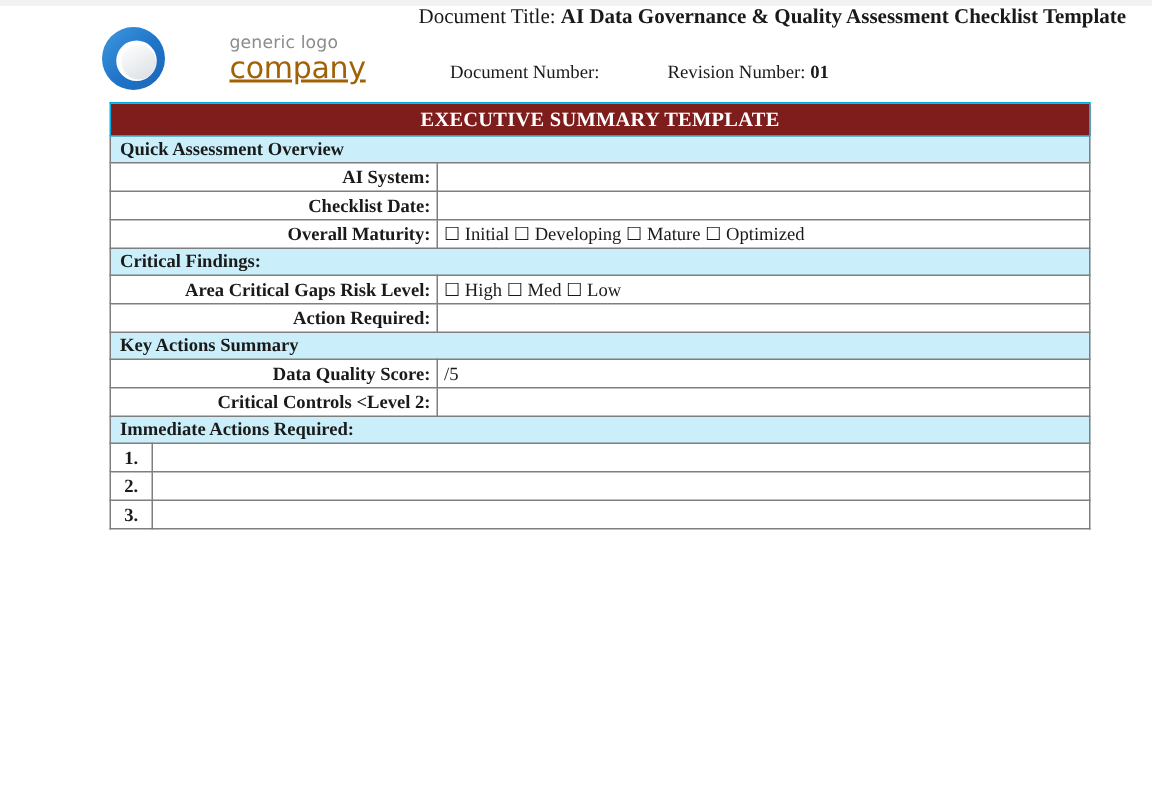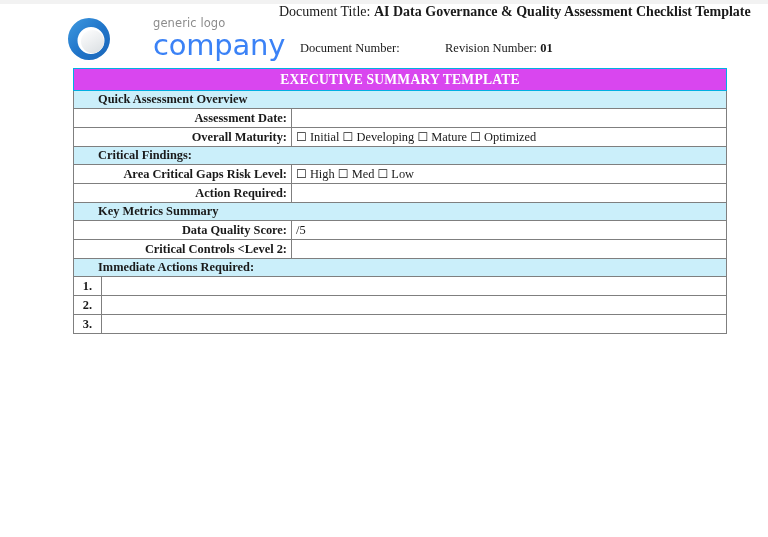--- a/index.html
+++ b/index.html
@@ -50,24 +50,25 @@
     line-height: 1;
   }
   .logo-line1 {
     font-size: 11.5px;
     color: #8c8c8c;
     letter-spacing: .1px;
     display: block;
     margin-bottom: 1px;
   }
   .logo-line2 {
-    font-size: 29px;
-    color: #3b82f6;
+    font-size: 20px;
+    color: #a16207;
     display: block;
     letter-spacing: -.2px;
+    text-decoration: underline;
   }
 
   .meta-title {
     position: absolute;
     left: 279px;
     top: 0;
     font-size: 14px;
     white-space: nowrap;
   }
   .meta-row2 {
@@ -99,34 +100,34 @@
   }
   .tbl td {
     border: 1px solid #7f7f7f;
     font-size: 12.4px;
     padding: 0 4px;
     height: 18px;
     vertical-align: middle;
     background: #ffffff;
   }
   .title-bar td {
-    background: #d946ef;
+    background: #7f1d1d;
     color: #ffffff;
     font-weight: bold;
     text-align: center;
     font-size: 13.6px;
     height: 21px;
     letter-spacing: .2px;
     border: 1px solid #00AFE2;
   }
   .section td {
     background: #CBEFFA;
     font-weight: bold;
     text-align: left;
-    padding-left: 24px;
+    padding-left: 6px;
     height: 17px;
   }
   .lbl {
     text-align: right;
     font-weight: bold;
     padding-right: 4px;
   }
   .val { text-align: left; margin-left: 27px; }
   .val-indent { padding-left: 32px; }
   .num {
@@ -192,40 +193,44 @@
     <col style="width:435px">
   </colgroup>
   <tbody id="tbody">
     <tr class="title-bar">
       <td colspan="3">EXECUTIVE SUMMARY TEMPLATE</td>
     </tr>
   <tr class="section">
         <td colspan="3">Quick Assessment Overview</td>
       </tr>
       <tr>
-        <td class="lbl" colspan="2">Assessment Date:</td>
+        <td class="lbl" colspan="2">AI System:</td>
+        <td class="val"></td>
+      </tr>
+      <tr>
+        <td class="lbl" colspan="2">Checklist Date:</td>
         <td class="val"></td>
       </tr>
       <tr>
         <td class="lbl" colspan="2">Overall Maturity:</td>
         <td class="val chk-list"><span><span class="chk">☐</span> <span>Initial</span></span> <span><span class="chk">☐</span> <span>Developing</span></span> <span><span class="chk">☐</span> <span>Mature</span></span> <span><span class="chk">☐</span> <span>Optimized</span></span></td>
       </tr>
       <tr class="section">
         <td colspan="3">Critical Findings:</td>
       </tr>
       <tr>
         <td class="lbl" colspan="2">Area Critical Gaps Risk Level:</td>
         <td class="val chk-list"><span><span class="chk">☐</span> <span>High</span></span> <span><span class="chk">☐</span> <span>Med</span></span> <span><span class="chk">☐</span> <span>Low</span></span></td>
       </tr>
       <tr>
         <td class="lbl" colspan="2">Action Required:</td>
         <td class="val"></td>
       </tr>
       <tr class="section">
-        <td colspan="3">Key Metrics Summary</td>
+        <td colspan="3">Key Actions Summary</td>
       </tr>
       <tr>
         <td class="lbl" colspan="2">Data Quality Score:</td>
         <td class="val val-indent">/5</td>
       </tr>
       <tr>
         <td class="lbl" colspan="2">Critical Controls &lt;Level 2:</td>
         <td class="val"></td>
       </tr>
       <tr class="section">

